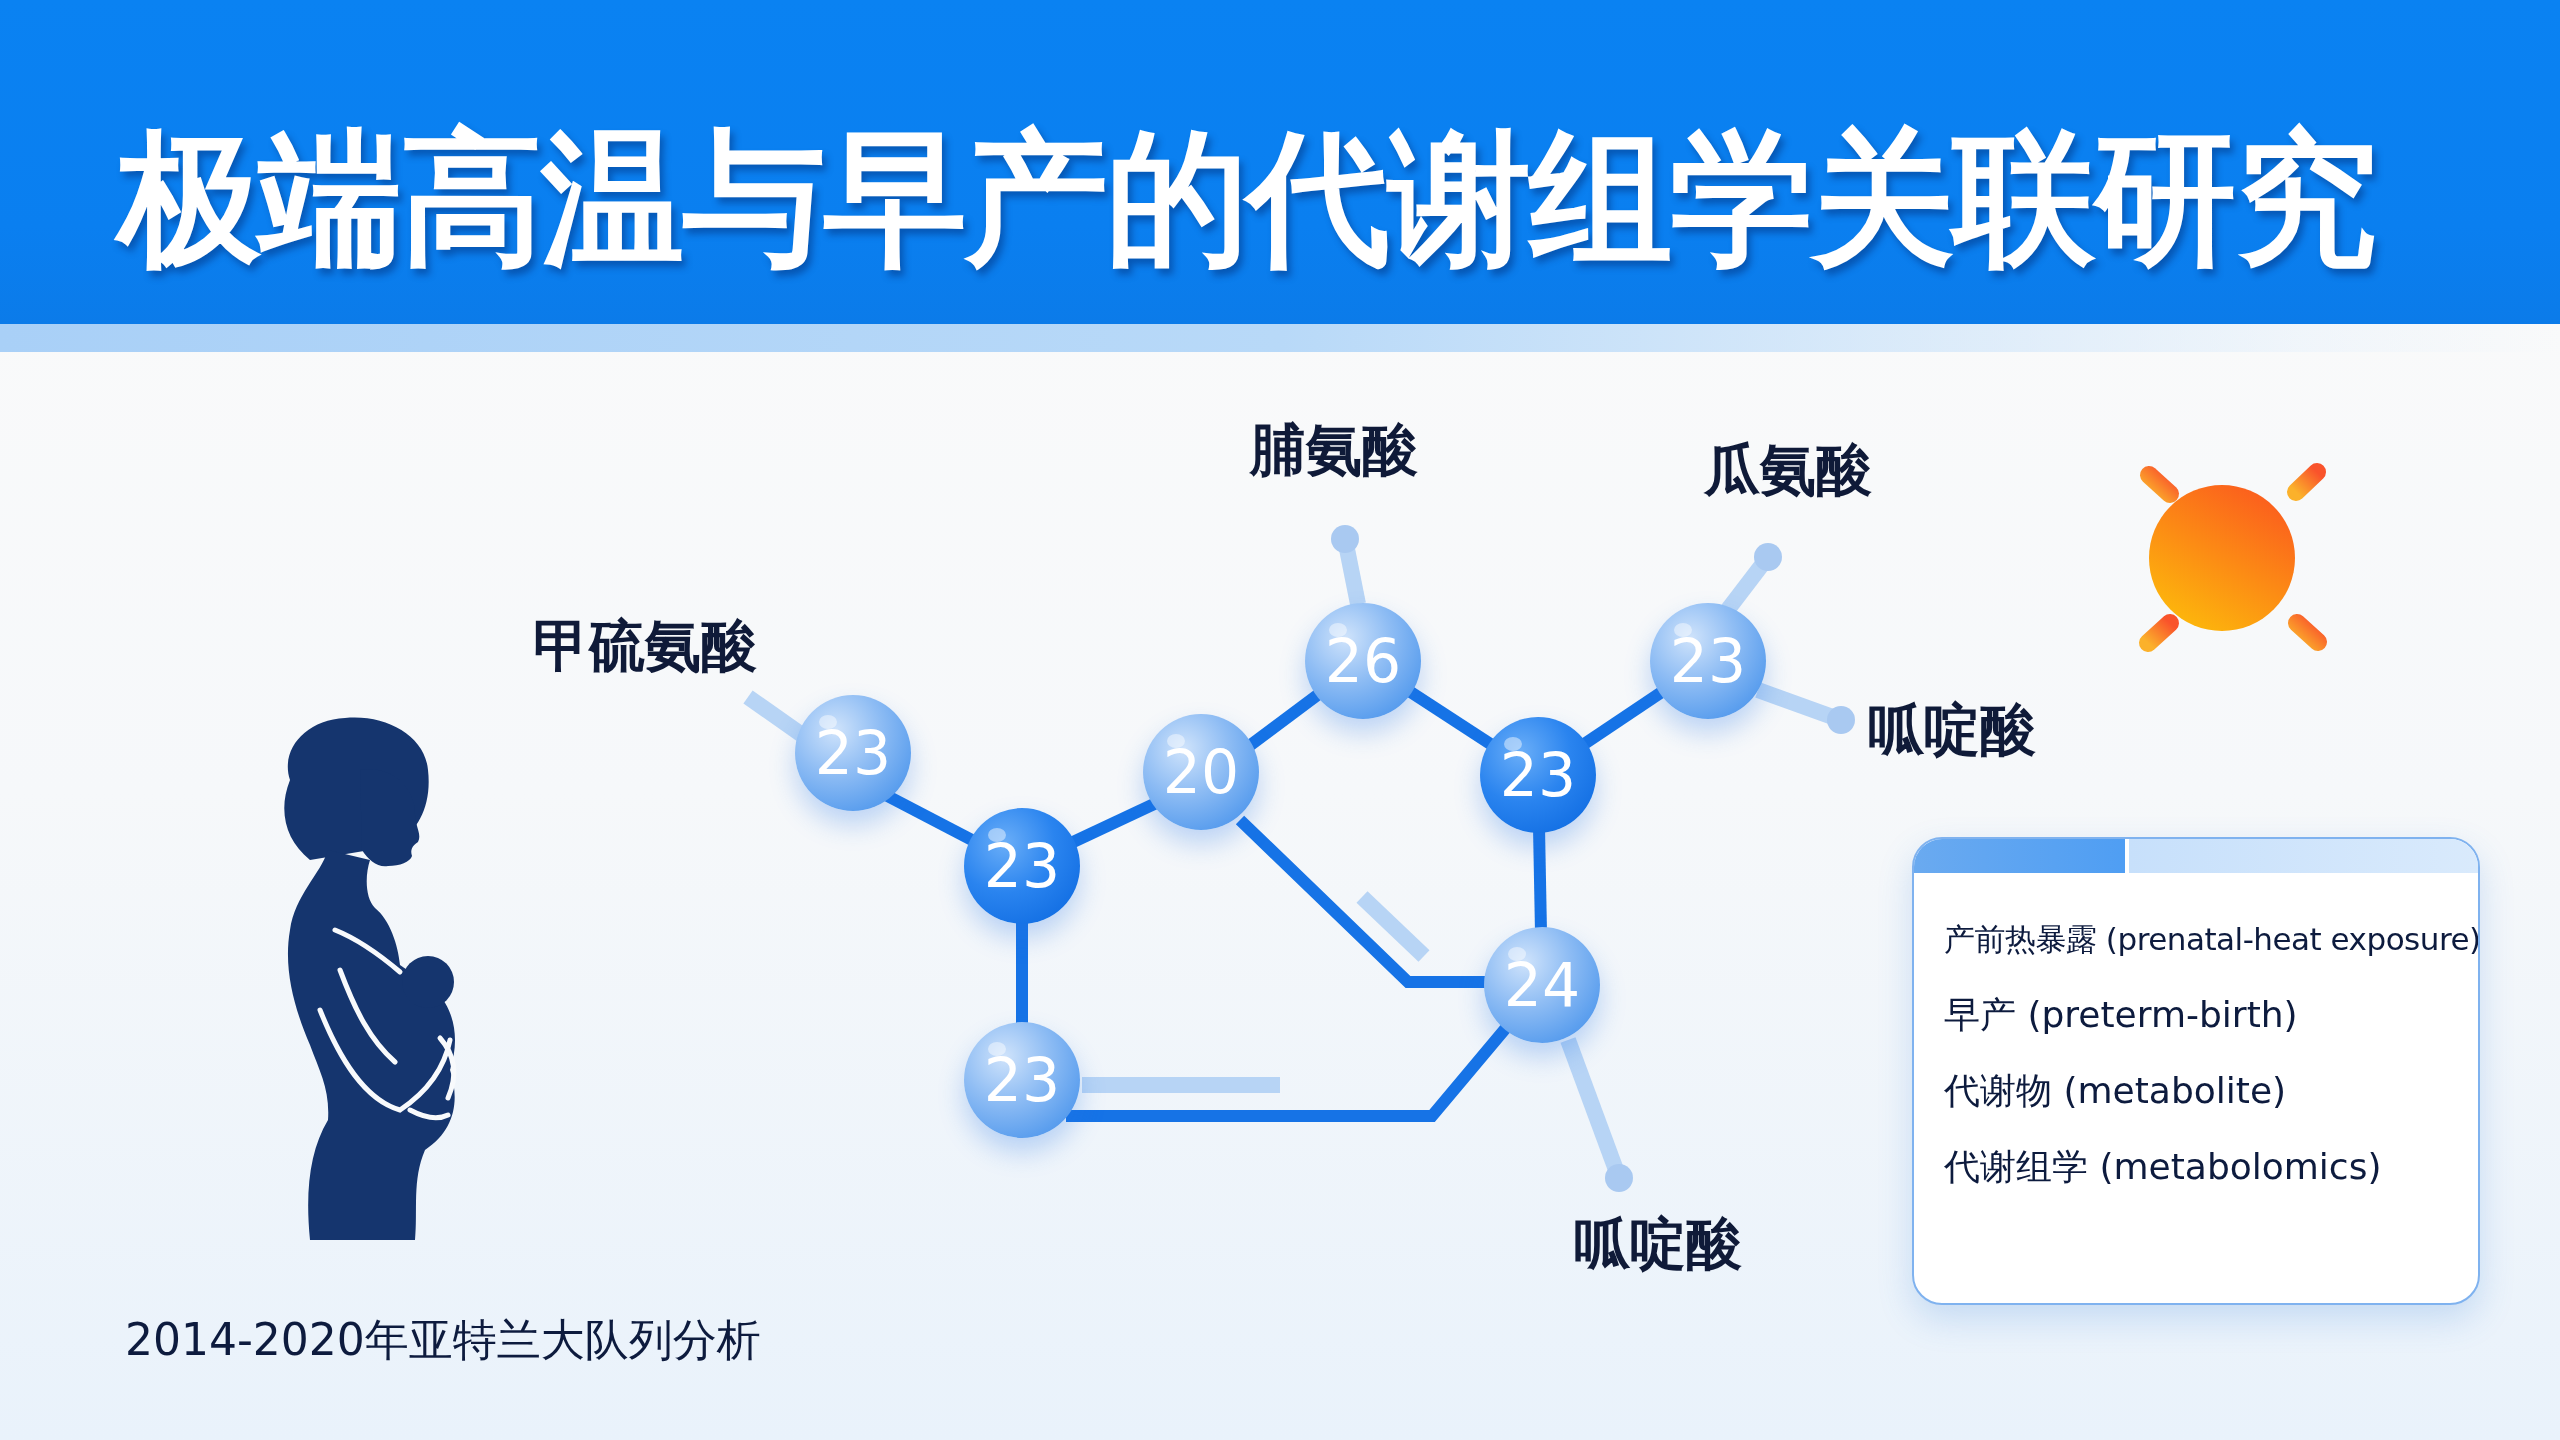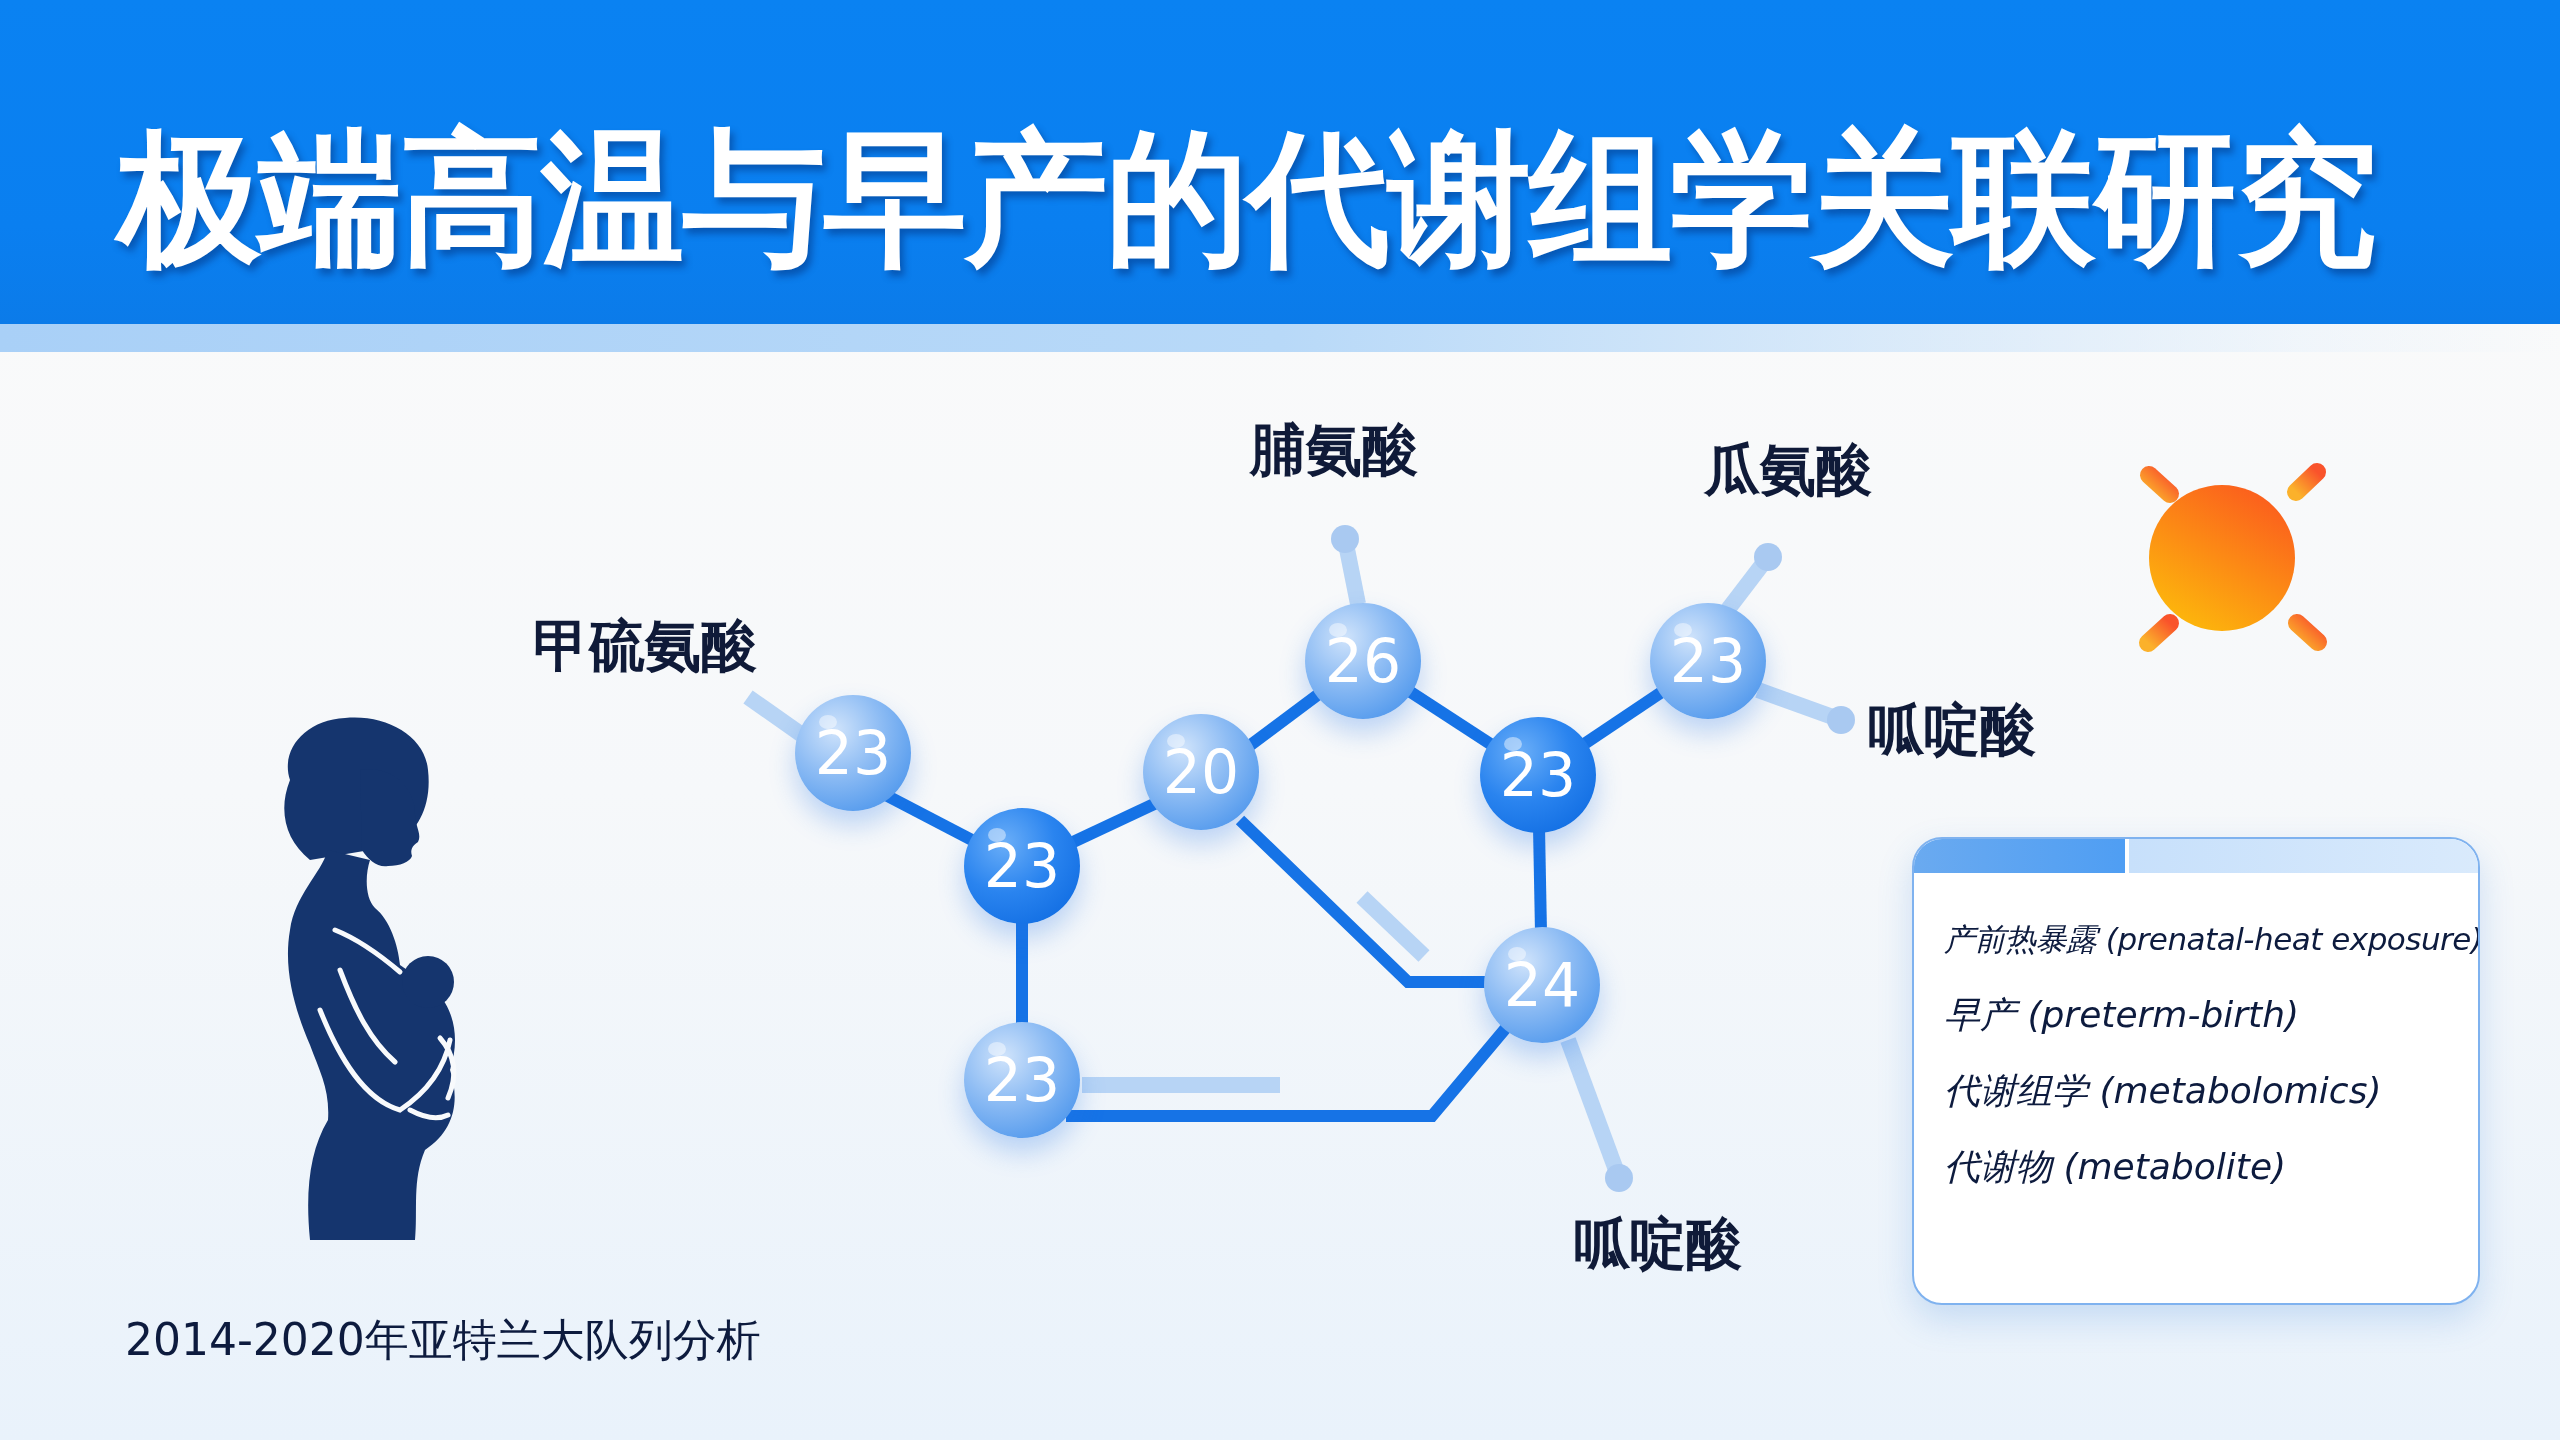--- a/index.html
+++ b/index.html
@@ -56,21 +56,21 @@
     position: absolute; left: 1912px; top: 837px; width: 564px; height: 464px;
     background: #ffffff; border: 2px solid #7fb2ef; border-radius: 30px;
     box-shadow: 0 14px 34px rgba(60, 130, 220, 0.22); overflow: hidden;
   }
   .legend-bar { position: absolute; left: 0; top: 0; height: 34px; width: 100%; display: flex; }
   .legend-bar-a { width: 211px; height: 34px; background: linear-gradient(90deg, #6aaaf0, #4f9ef3); }
   .legend-bar-gap { width: 4px; background: #ffffff; }
   .legend-bar-b { flex: 1; height: 34px; background: linear-gradient(90deg, #c7e0fb, #d9eafc); }
   .legend-list { position: absolute; left: 30px; top: 62px; margin: 0; padding: 0; list-style: none; }
   .legend-item {
-    font-size: 36px; color: #0d1b3e; line-height: 76px; height: 76px; white-space: nowrap; font-style: italic;
+    font-size: 36px; color: #0d1b3e; line-height: 76px; height: 76px; white-space: nowrap;
   }
   .legend-item.small { font-size: 31px; letter-spacing: -0.5px; }
 </style>
 </head>
 <body>
 
 <div class="header">
   <h1 class="title">极端高温与早产的代谢组学关联研究</h1>
 </div>
 <div class="header-stripe"></div>
@@ -183,16 +183,16 @@
 
 <div class="legend">
   <div class="legend-bar">
     <div class="legend-bar-a"></div>
     <div class="legend-bar-gap"></div>
     <div class="legend-bar-b"></div>
   </div>
   <ul class="legend-list">
     <li class="legend-item small">产前热暴露 (prenatal-heat exposure)</li>
     <li class="legend-item">早产 (preterm-birth)</li>
+    <li class="legend-item">代谢物  (metabolite)</li>
     <li class="legend-item">代谢组学 (metabolomics)</li>
-    <li class="legend-item">代谢物  (metabolite)</li>
   </ul>
 </div>
 
 </body></html>

